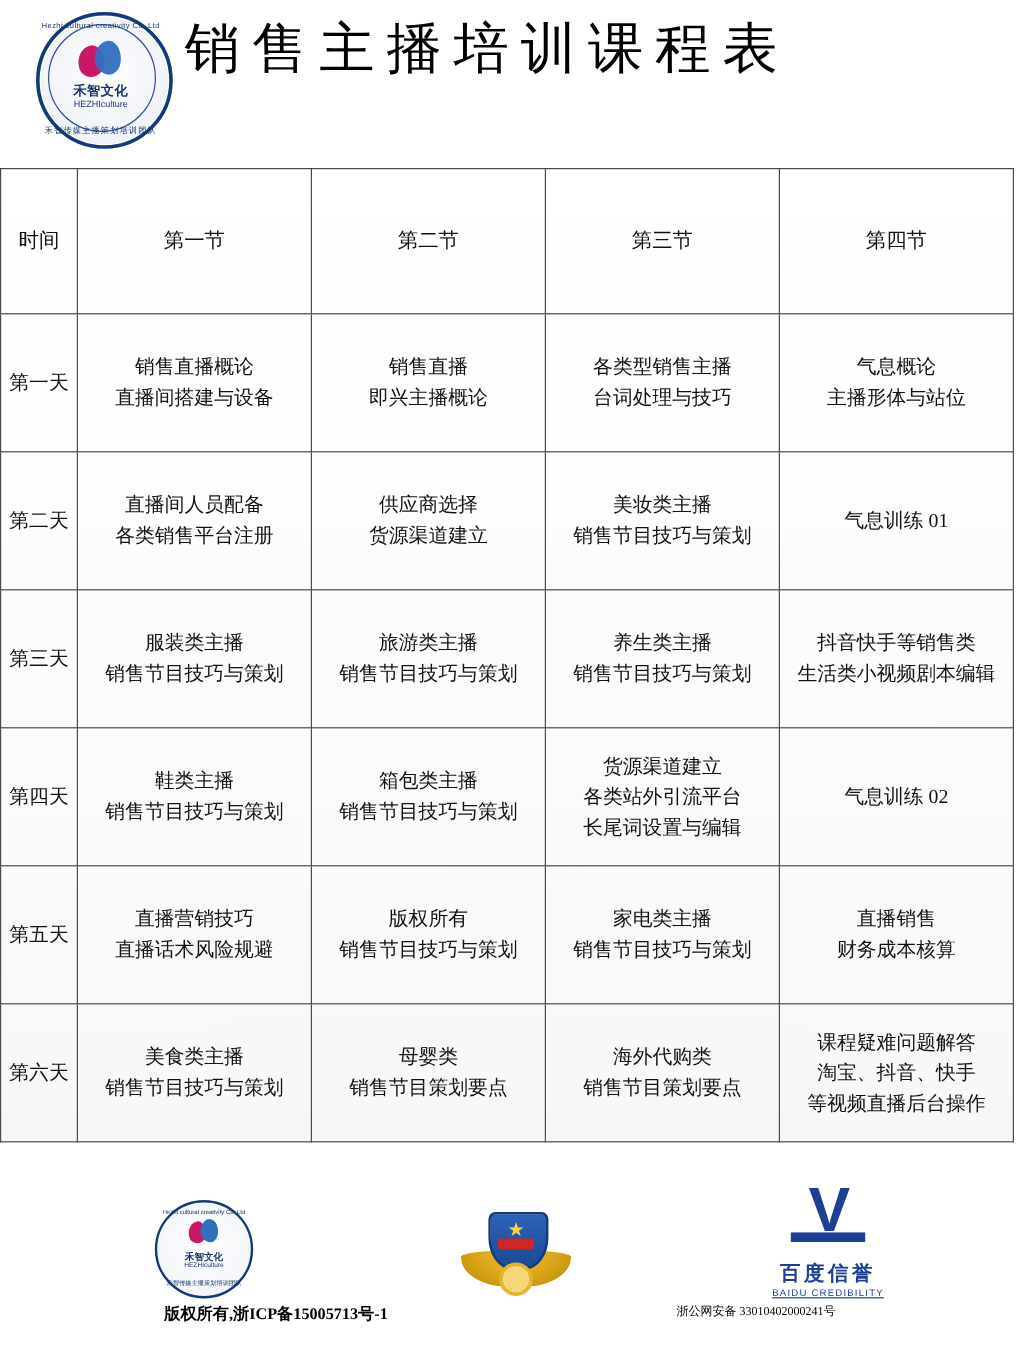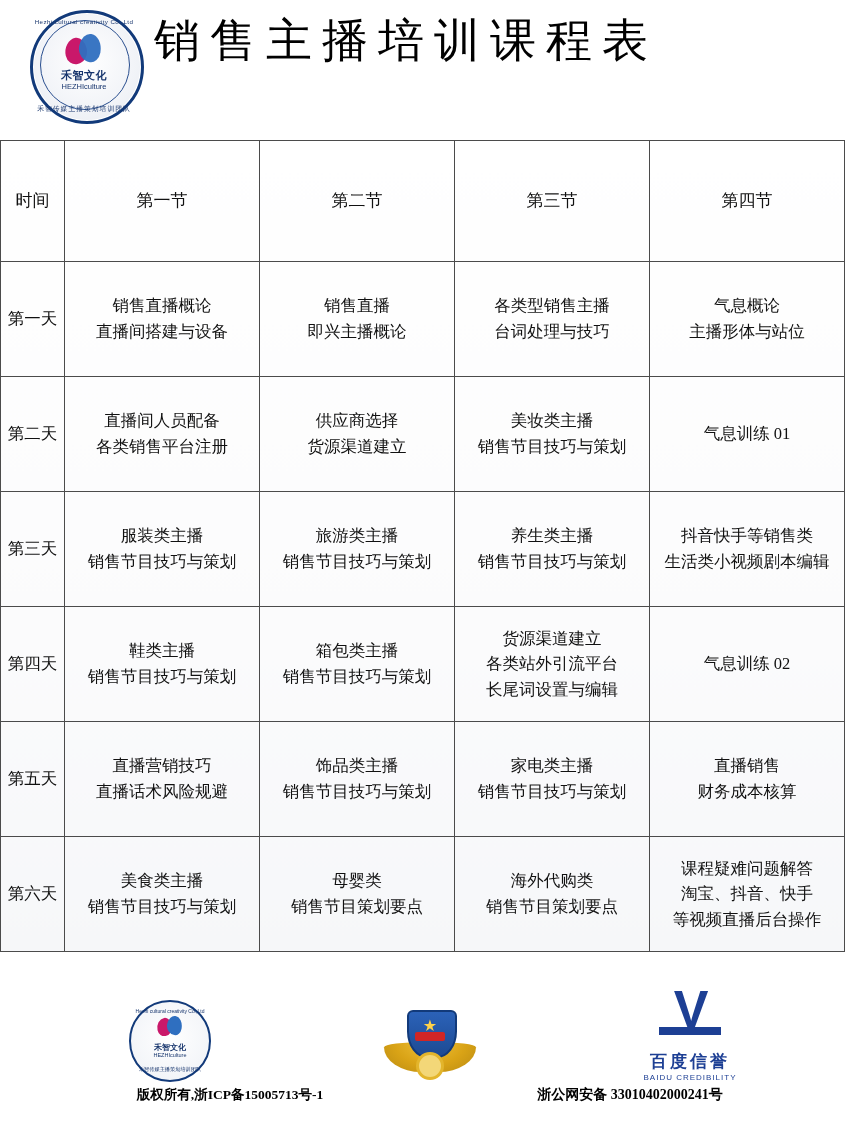--- a/index.html
+++ b/index.html
@@ -290,31 +290,32 @@
     font-size: 17px;
     color: #1d3f94;
     letter-spacing: 3px;
     font-weight: bold;
   }
   .badge-sub {
     font-size: 8px;
     color: #1d3f94;
     letter-spacing: 1px;
     font-family: "Liberation Sans", sans-serif;
+    text-decoration: underline;
   }
   .footer-texts {
     display: flex;
     justify-content: space-around;
     padding: 4px 30px 10px 30px;
   }
   .footer-text {
     width: 250px;
     text-align: center;
-    font-size: 14px;
-    font-weight: bold;
+    font-size: 10px;
+    font-weight: normal;
     color: #000;
   }
   .footer-text.small { font-size: 13.5px; font-weight: bold; }
 </style>
 </head>
 <body>
 
 <div class="page">
 
   <div class="header">
@@ -462,21 +463,21 @@
           <tr class="body-row">
             <td class="time-cell">第五天</td>
             <td>
               <div class="cell-lines">
                 <div>直播营销技巧</div>
                 <div>直播话术风险规避</div>
               </div>
             </td>
             <td>
               <div class="cell-lines">
-                <div>饰品类主播</div>
+                <div>版权所有</div>
                 <div>销售节目技巧与策划</div>
               </div>
             </td>
             <td>
               <div class="cell-lines">
                 <div>家电类主播</div>
                 <div>销售节目技巧与策划</div>
               </div>
             </td>
             <td>

